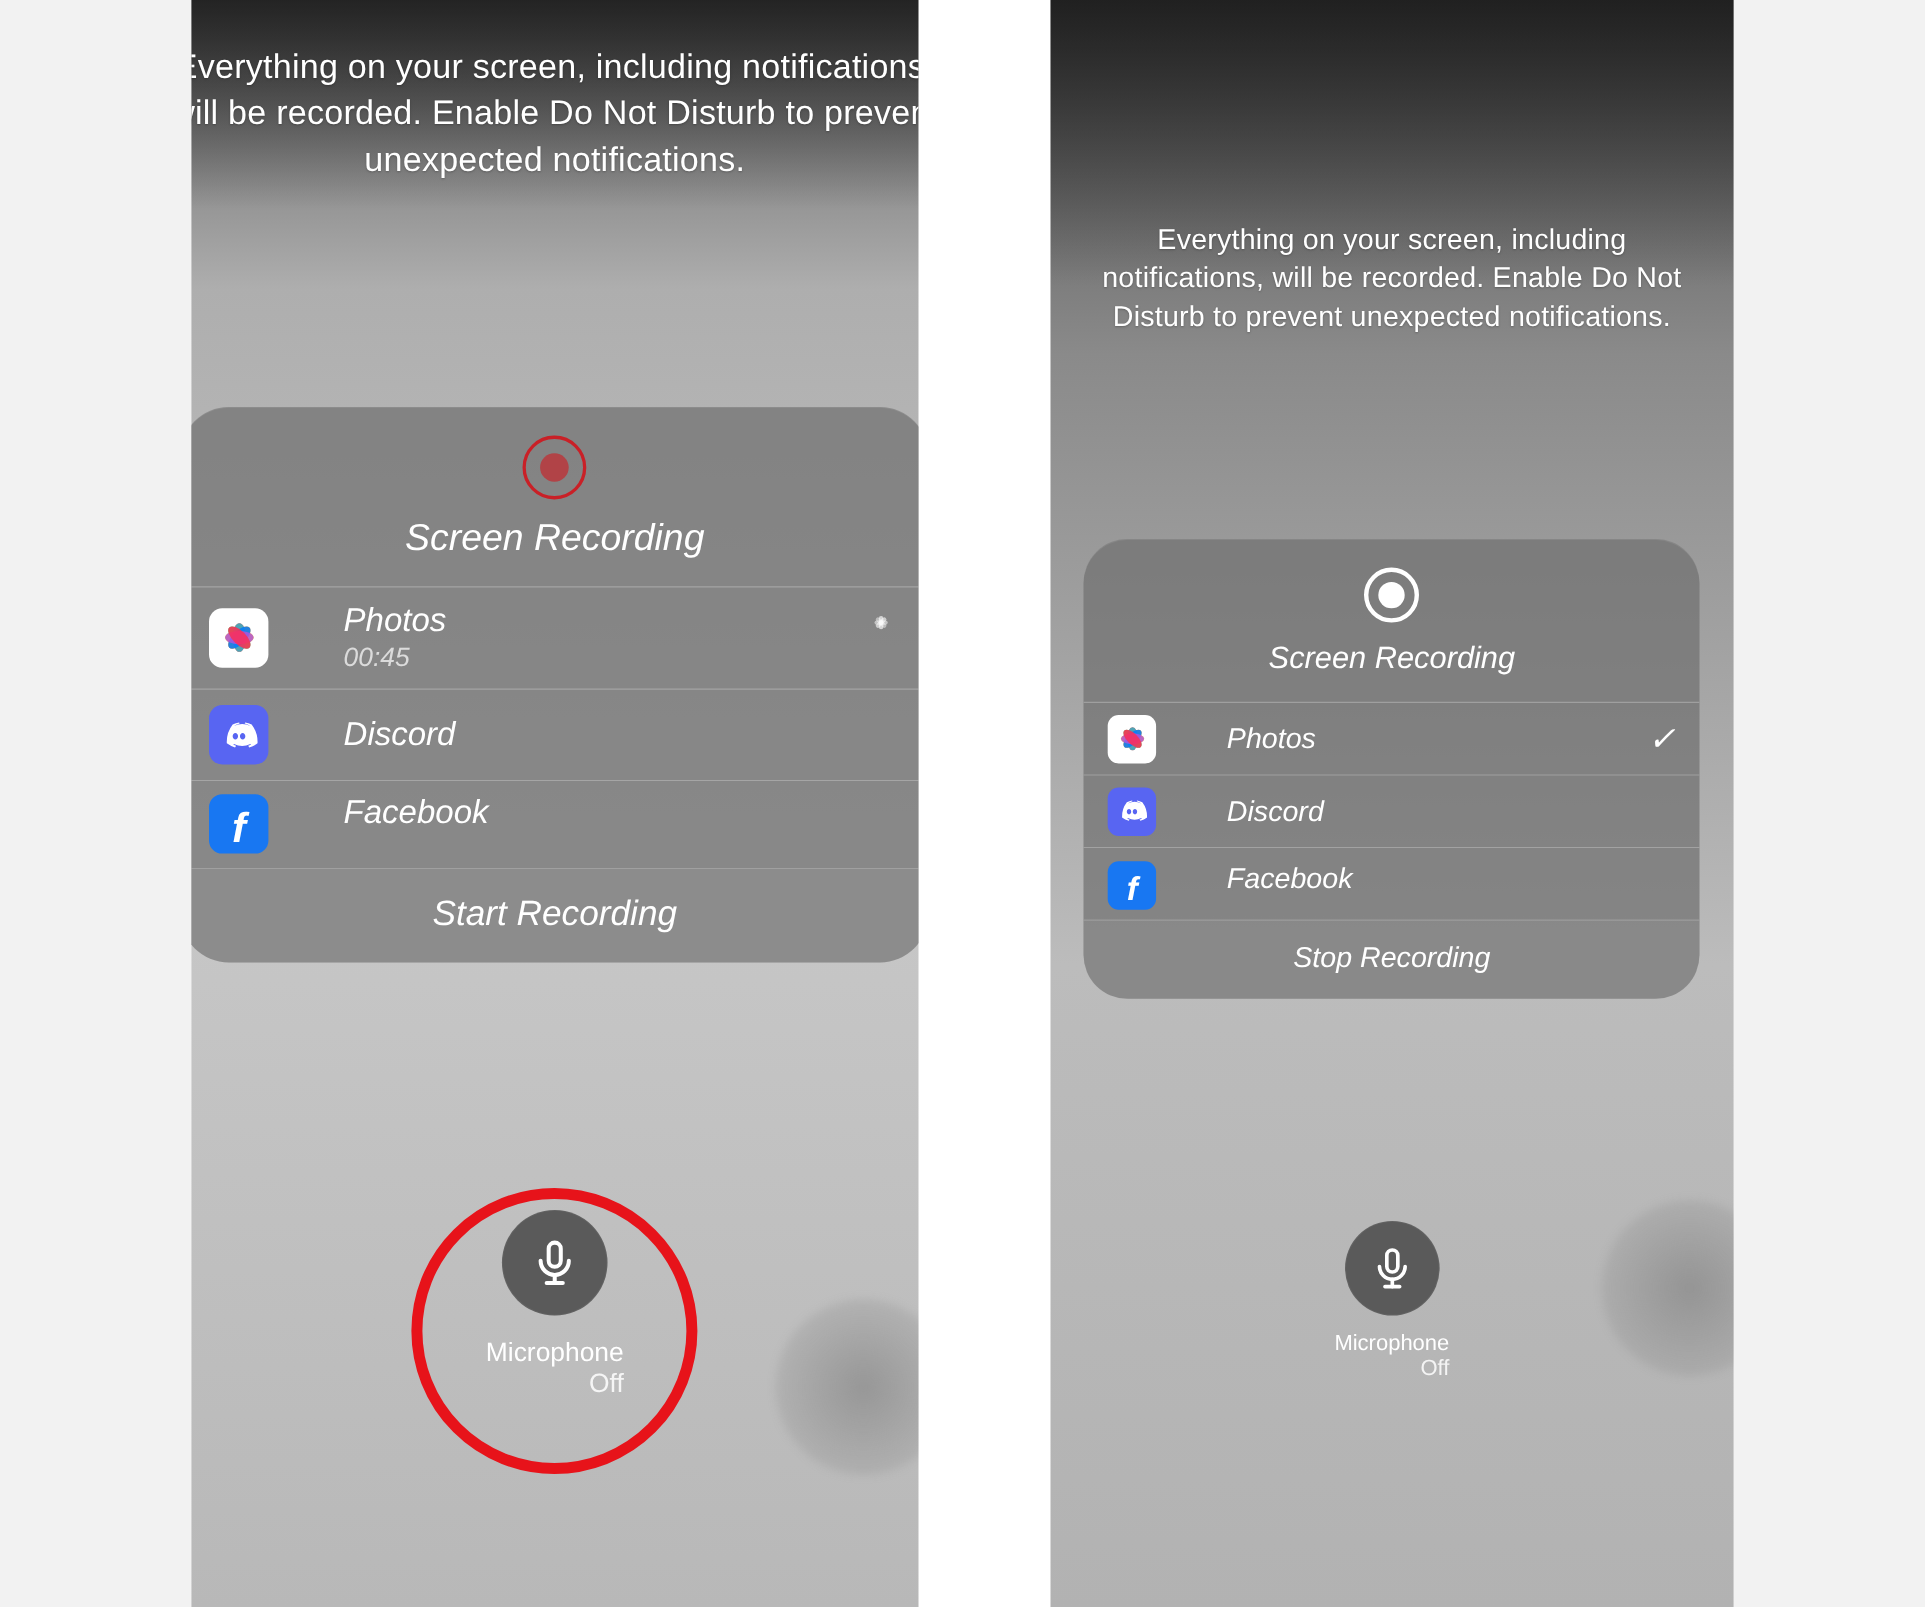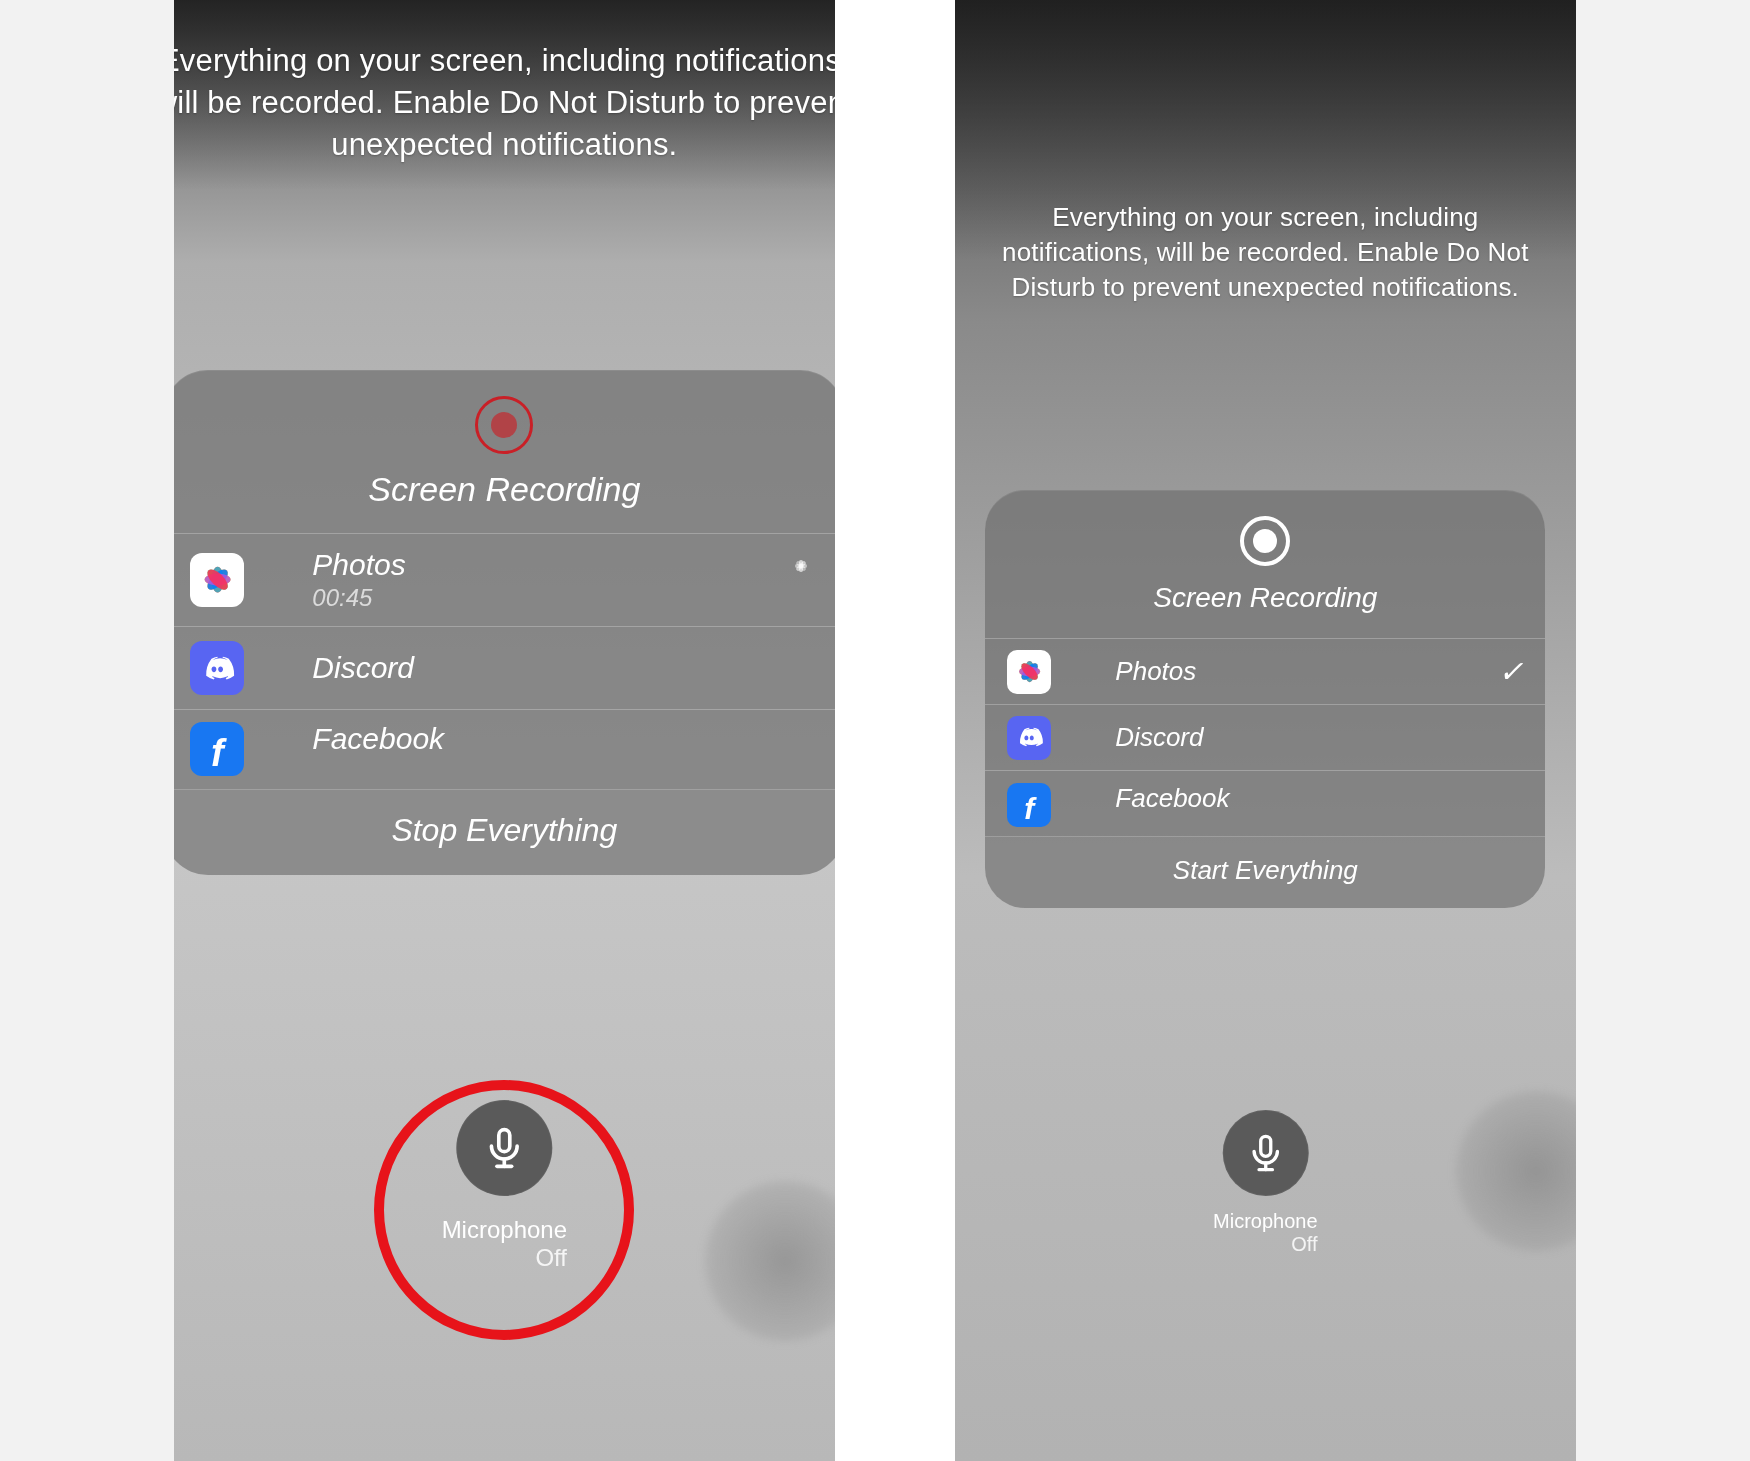--- a/index.html
+++ b/index.html
@@ -214,21 +214,21 @@
         </div>
         <div class="opt cut">
           <div class="app-icon ico-facebook">
               <span>f</span>
             </div>
           <div class="labels">
               <div class="name">Facebook</div>
             </div>
         </div>
       </div>
-      <div class="action">Stop Everything</div>
+      <div class="action">Start Recording</div>
     </div>
 
     <div class="highlight-circle"></div>
 
     <div class="mic-wrap">
       <div class="mic-btn">
         <svg viewBox="0 0 24 24" fill="none" stroke="#fff" stroke-width="2" stroke-linecap="round" stroke-linejoin="round">
           <rect x="9" y="2" width="6" height="12" rx="3"></rect>
             <path d="M5 11a7 7 0 0 0 14 0"></path>
             <line x1="12" y1="18" x2="12" y2="22"></line>
@@ -289,21 +289,21 @@
         </div>
         <div class="opt cut">
           <div class="app-icon ico-facebook">
               <span>f</span>
             </div>
           <div class="labels">
               <div class="name">Facebook</div>
             </div>
         </div>
       </div>
-      <div class="action">Start Everything</div>
+      <div class="action">Stop Recording</div>
     </div>
 
     <div class="mic-wrap">
       <div class="mic-btn">
         <svg viewBox="0 0 24 24" fill="none" stroke="#fff" stroke-width="2" stroke-linecap="round" stroke-linejoin="round">
           <rect x="9" y="2" width="6" height="12" rx="3"></rect>
             <path d="M5 11a7 7 0 0 0 14 0"></path>
             <line x1="12" y1="18" x2="12" y2="22"></line>
             <line x1="8" y1="22" x2="16" y2="22"></line>
         </svg>

